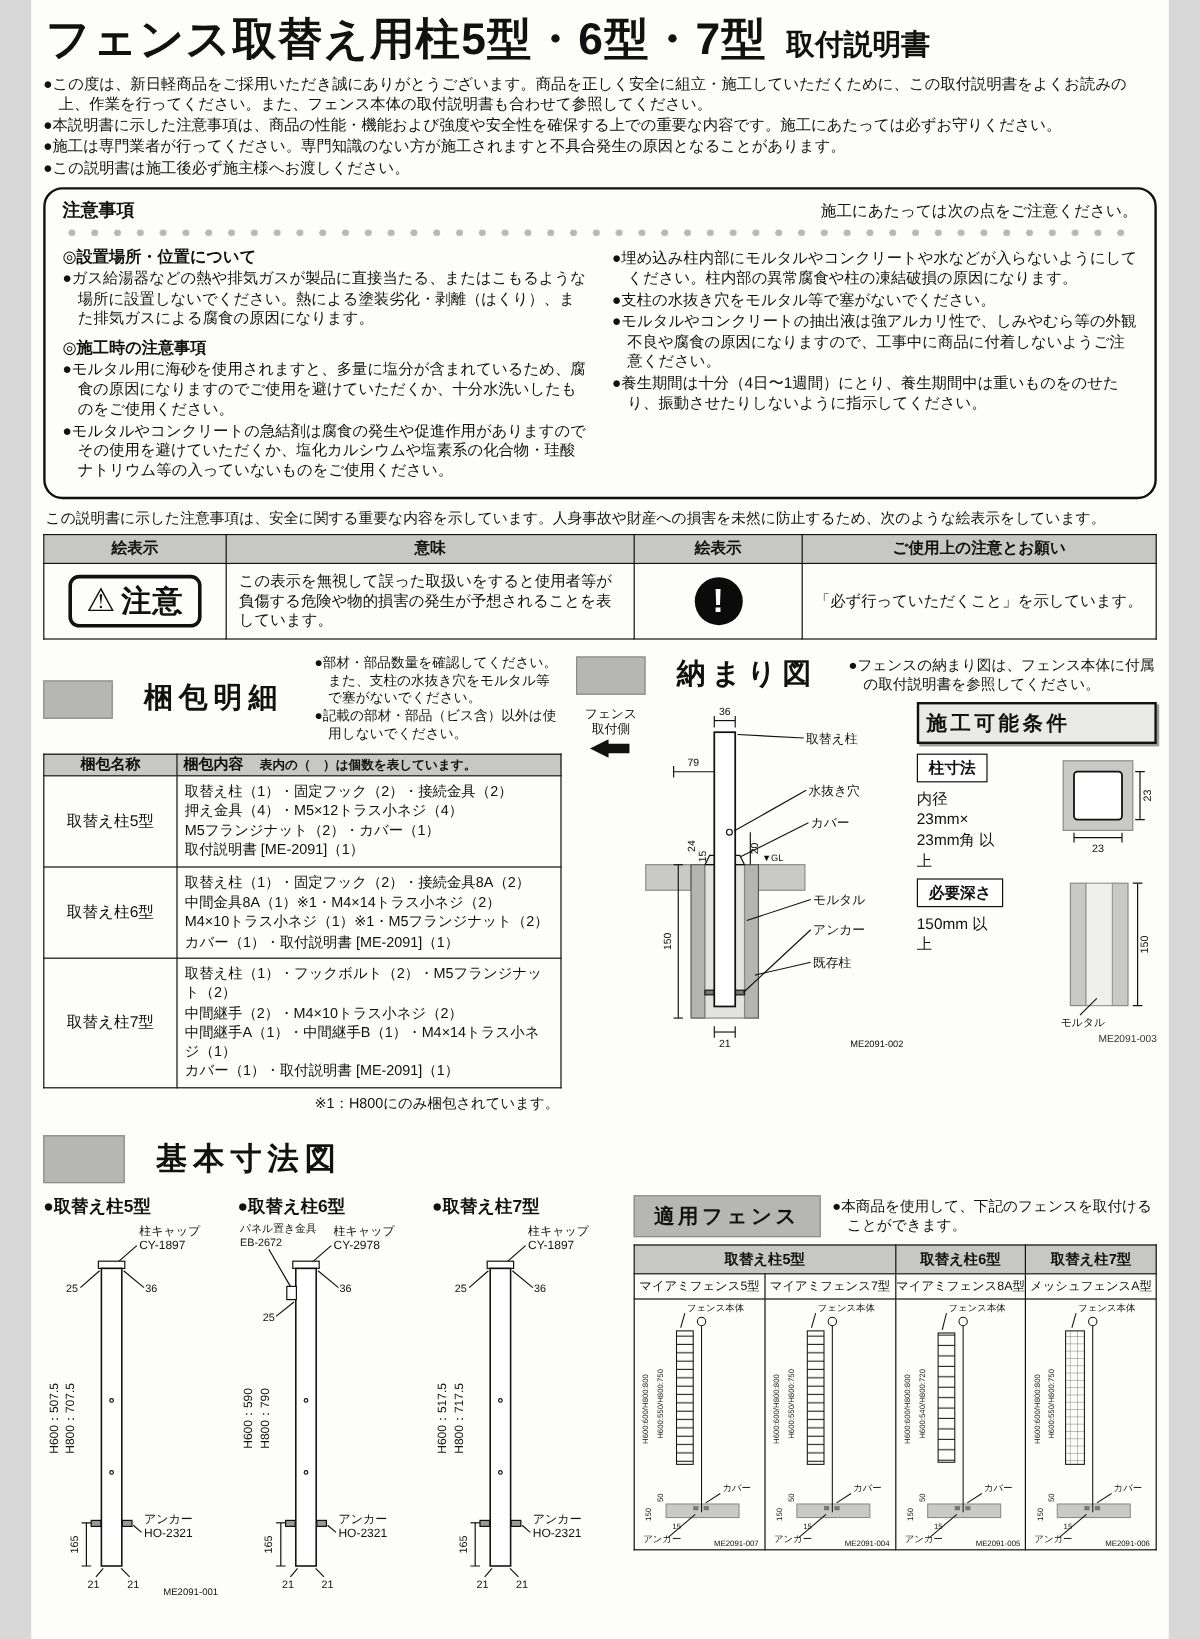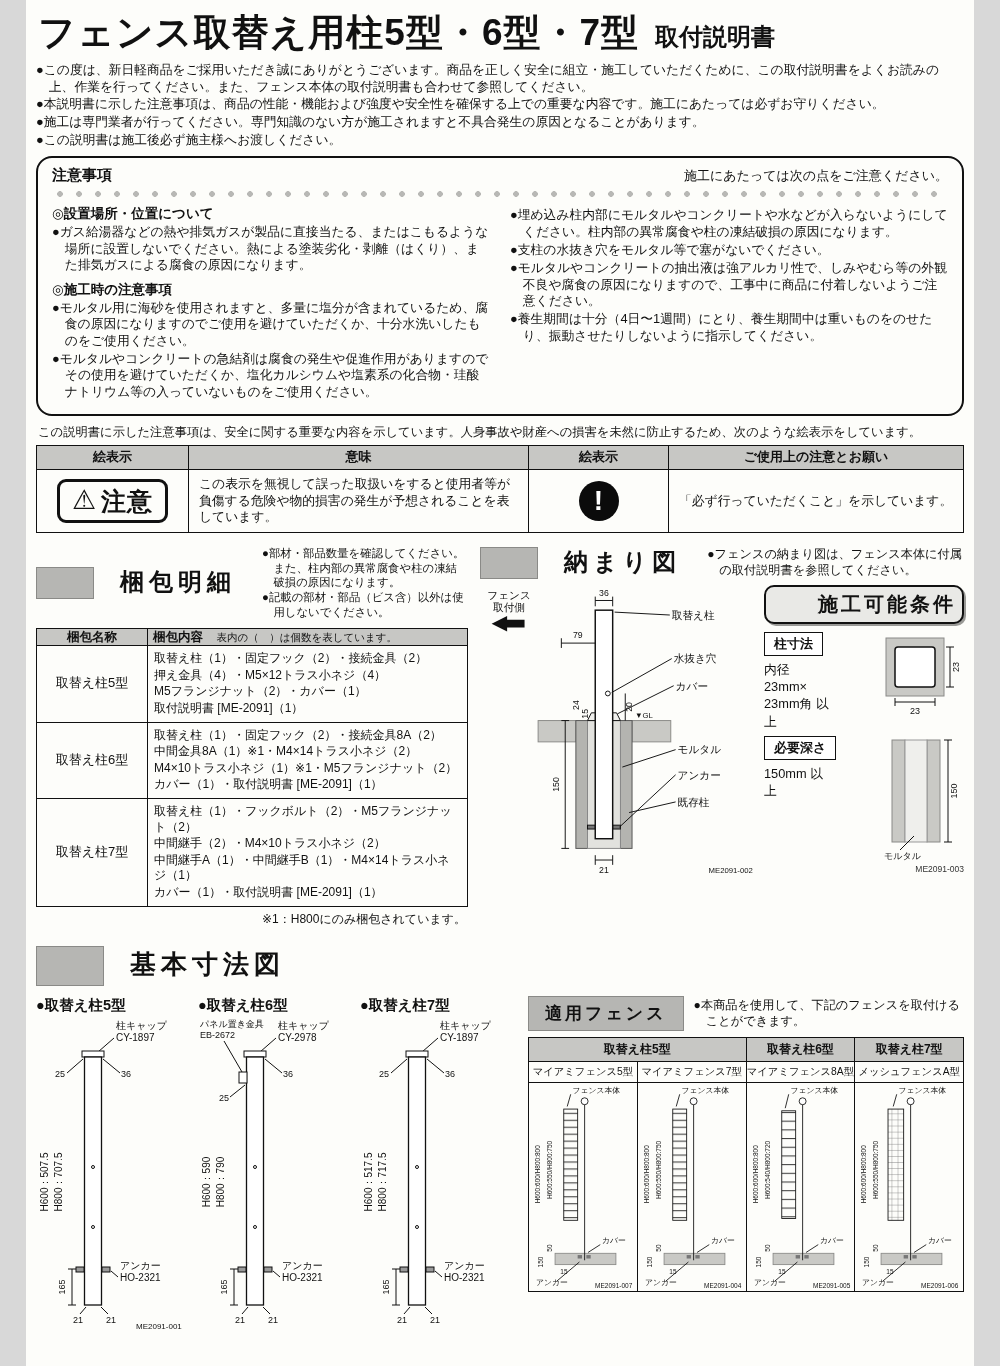--- a/index.html
+++ b/index.html
@@ -53,31 +53,31 @@
   .sec-notes p{margin:0;padding-left:1em;text-indent:-1em}
   .nozu-note{flex:1;font-size:12.2px;line-height:1.3;margin:2px 0 0;padding-left:1em;text-indent:-1em}
 
   
   .mid{display:flex;gap:12px;margin:12px 0 0}
   .mid-left{width:487px}
   .mid-right{flex:1}
   .packing-table{width:100%;border-collapse:collapse;margin-top:8px;font-size:12px;line-height:1.3}
   .packing-table th{background:#c7c7c4;border:1.5px solid #111;padding:0 5px;font-size:12.5px}
   .packing-table th.th2{text-align:left}
-  .packing-table .th-note{font-size:10.5px;font-weight:normal;margin-left:10px}
+  .packing-table .th-note{font-size:10.5px;font-weight:bold;margin-left:10px}
   .packing-table td{border:1.5px solid #111;padding:4px 6px;vertical-align:middle}
   .packing-table td.name{width:98px;text-align:center;font-size:13px}
   .packing-table td.content p{margin:1px 0}
   .footnote{font-size:12px;text-align:right;margin:4px 2px 0}
 
   .nozu-row{display:flex;gap:8px;margin-top:6px}
   .nozu-svg{width:276px;flex:0 0 auto}
   .conditions{flex:1;font-size:12px}
-  .cond-title{border:2px solid #111;border-radius:10px;background:#e9e9e6;text-align:right;
-              font-size:20px;font-weight:bold;letter-spacing:3px;padding:4px 6px;margin-bottom:8px;
+  .cond-title{border:2px solid #111;border-radius:0;background:#e9e9e6;text-align:left;
+              font-size:17px;font-weight:bold;letter-spacing:3px;padding:4px 6px;margin-bottom:8px;
               box-shadow:2px 2px 0 #9a9a97}
   .cond-grid{display:grid;grid-template-columns:112px 1fr;gap:6px 6px;align-items:start}
   .cond-label{display:inline-block;border:1.5px solid #111;padding:2px 9px;font-size:13px;font-weight:bold;margin-bottom:5px;background:#fff}
   .cond-text{font-size:12.8px;line-height:1.35;width:70px}
   .cond-svg{width:82px;display:block}
   .cond-code{text-align:right;font-size:8.5px;margin-top:2px;color:#333}
 
   
   .basic-section{margin-top:16px}
   .basic-row{display:flex;gap:4px;margin-top:10px}
@@ -174,21 +174,21 @@
   </tbody>
     </table>
 
   <div class="mid">
 
     <div class="mid-left">
       <div class="sec-header">
         <span class="gray-tab"></span>
         <span class="sec-title">梱包明細</span>
         <div class="sec-notes">
-          <p>●部材・部品数量を確認してください。また、柱内部の異常腐食や柱の凍結破損の原因になります。</p>
+          <p>●部材・部品数量を確認してください。また、支柱の水抜き穴をモルタル等で塞がないでください。</p>
           <p>●記載の部材・部品（ビス含）以外は使用しないでください。</p>
         </div>
       </div>
       <table class="packing-table">
         <colgroup>
             <col style="width:100px">
             <col>
           </colgroup>
         <tbody>
             <tr>

